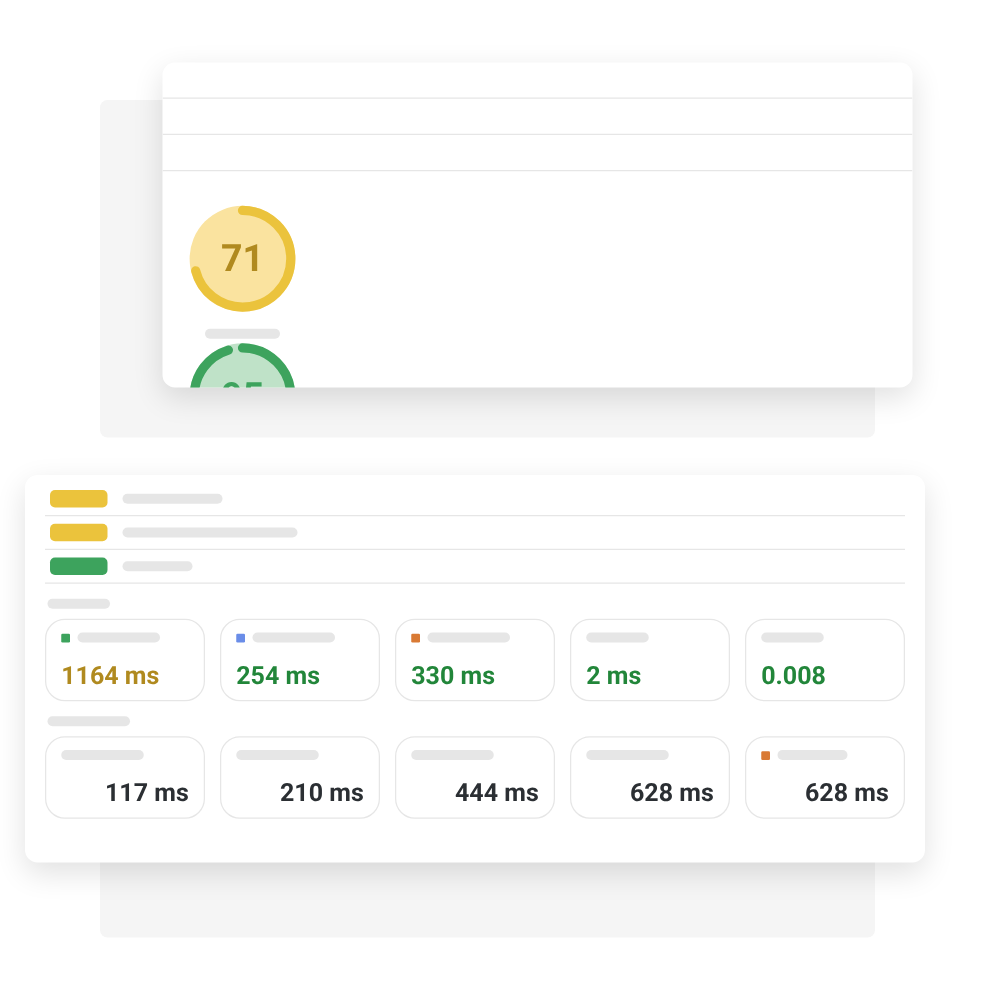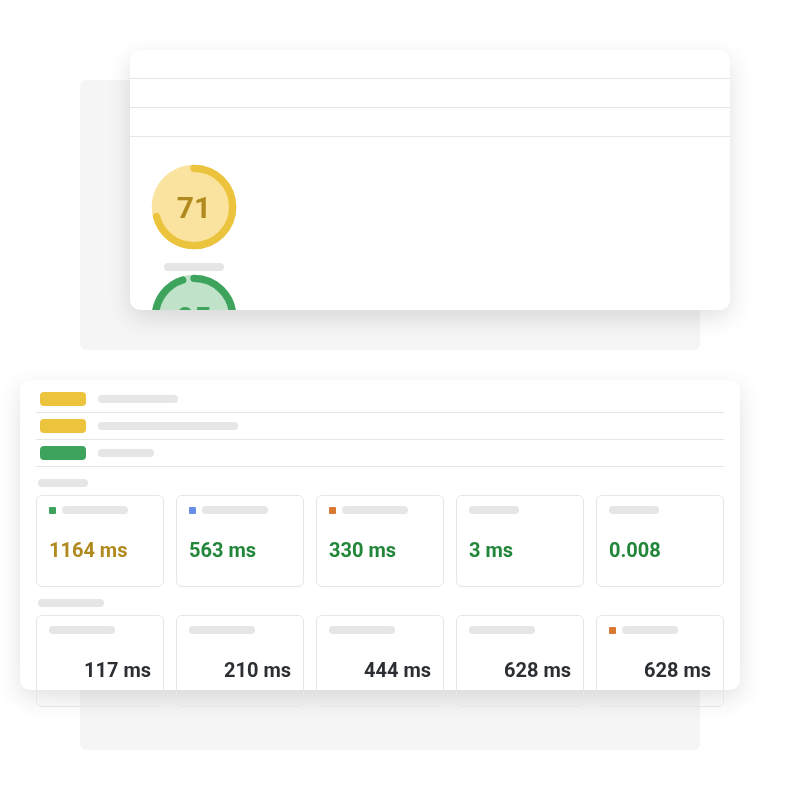--- a/index.html
+++ b/index.html
@@ -93,23 +93,23 @@
 
   .section-label{ margin:12px 2px 8px 2px; }
 
   .metric-grid{
     display:grid;
     grid-template-columns:repeat(5,1fr);
     gap:12px;
   }
   .metric{
     border:1px solid var(--grey-xlight);
-    border-radius:6px;
-    padding:10px 12px 24px 12px;
-    display:flex;flex-direction:column;gap:24px;
+    border-radius:16px;
+    padding:10px 12px 8px 12px;
+    display:flex;flex-direction:column;gap:14px;
   }
   .metric .mhdr{ display:flex; align-items:center; gap:6px; }
   .dot{ width:7px;height:7px;border-radius:1px; }
   .dot.green{ background:var(--green); }
   .dot.blue{ background:var(--blue); }
   .dot.orange{ background:var(--orange); }
   .metric .val{ font-size:20px; font-weight:700; }
   .metric .val.yellow{ color:var(--text-yellow); }
   .metric .val.green{ color:var(--text-green); }
   .metric .val.dark{ color:var(--text-dark);text-align:right; }
@@ -203,34 +203,34 @@
             <span class="dot green"></span>
             <div class="bar w66"></div>
           </div>
         <div class="val yellow">1164 ms</div>
       </div>
       <div class="metric">
         <div class="mhdr">
             <span class="dot blue"></span>
             <div class="bar w66"></div>
           </div>
-        <div class="val green">563 ms</div>
+        <div class="val green">254 ms</div>
       </div>
       <div class="metric">
         <div class="mhdr">
             <span class="dot orange"></span>
             <div class="bar w66"></div>
           </div>
         <div class="val green">330 ms</div>
       </div>
       <div class="metric">
         <div class="mhdr">
             <div class="bar w50"></div>
           </div>
-        <div class="val green">3 ms</div>
+        <div class="val green">2 ms</div>
       </div>
       <div class="metric">
         <div class="mhdr">
             <div class="bar w50"></div>
           </div>
         <div class="val green">0.008</div>
       </div>
     </div>
 
     <div class="section-label">

